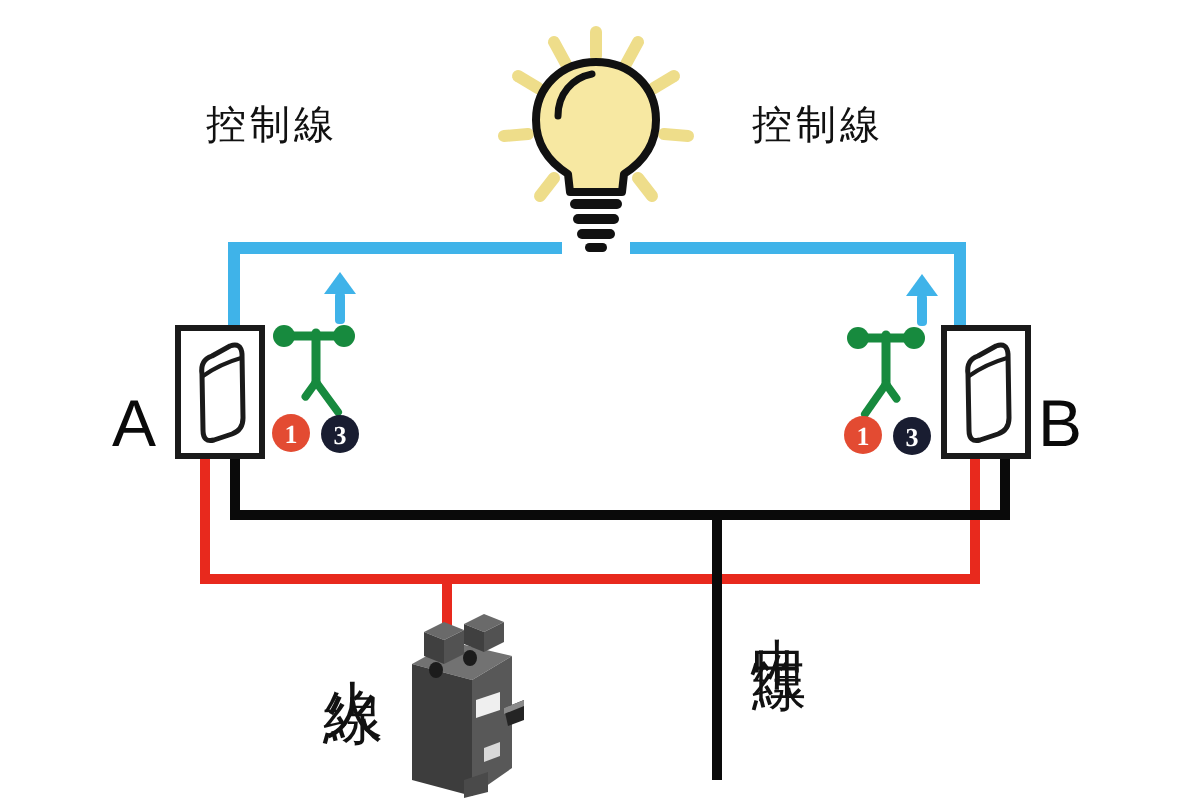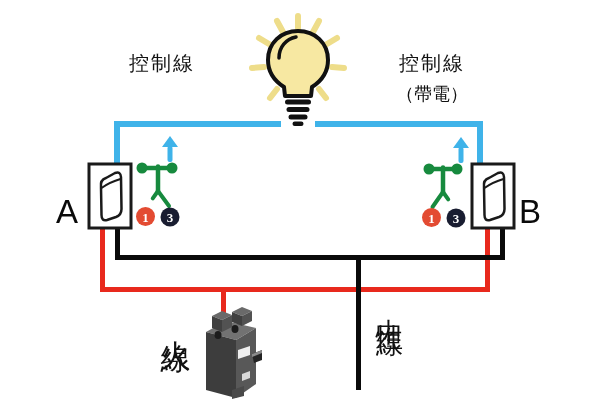--- a/index.html
+++ b/index.html
@@ -6,21 +6,21 @@
   .canvas{
     position:relative;width:600px;height:400px;background:#ffffff;overflow:hidden;
     font-family:"Liberation Serif","DejaVu Serif",serif;color:#111;
   }
   .wire{position:absolute;z-index:1;}
   .wire.blue{background:#3fb3e9;}
   .wire.red{background:#e8291d;}
   .wire.black{background:#0a0a0a;}
   .icon{position:absolute;z-index:2;}
   .lbl{position:absolute;z-index:3;line-height:1.35;}
-  .ctl{width:118px;text-align:center;}
+  .ctl{width:118px;}
   .ctl .l1{font-size:20px;letter-spacing:2px;}
   .ctl .l2{font-size:18px;margin-top:5px;white-space:nowrap;}
   .swlbl{font-family:"Liberation Sans","DejaVu Sans",sans-serif;font-size:33px;color:#0a0a0a;}
   .vtext{writing-mode:vertical-rl;text-orientation:upright;white-space:nowrap;}
   .live-lbl{font-size:30px;letter-spacing:5px;}
   .neutral-lbl{font-size:27px;letter-spacing:6px;}
   svg{display:block;}
 </style>
 </head>
 <body>
@@ -136,21 +136,20 @@
     <polygon points="46,68 54,65 54,72 46,75" fill="#d9d9d9"></polygon>
 
     <polygon points="36,84 48,80 48,90 36,93" fill="#4a4a4a"></polygon>
   </svg>
 
   <div class="lbl ctl" style="left:103px;top:50px;">
     <div class="l1">控制線</div>
   </div>
   <div class="lbl ctl" style="left:376px;top:50px;width:112px;">
     <div class="l1">控制線</div>
-    <div class="l2">（帶電）</div>
   </div>
 
   <div class="lbl swlbl" style="left:56px;top:190px;">A</div>
   <div class="lbl swlbl" style="left:519px;top:190px;">B</div>
 
   <div class="lbl vtext live-lbl" style="left:155px;top:316px;">火線</div>
   <div class="lbl vtext neutral-lbl" style="left:371px;top:297px;">中性線</div>
 
 </div>
 

